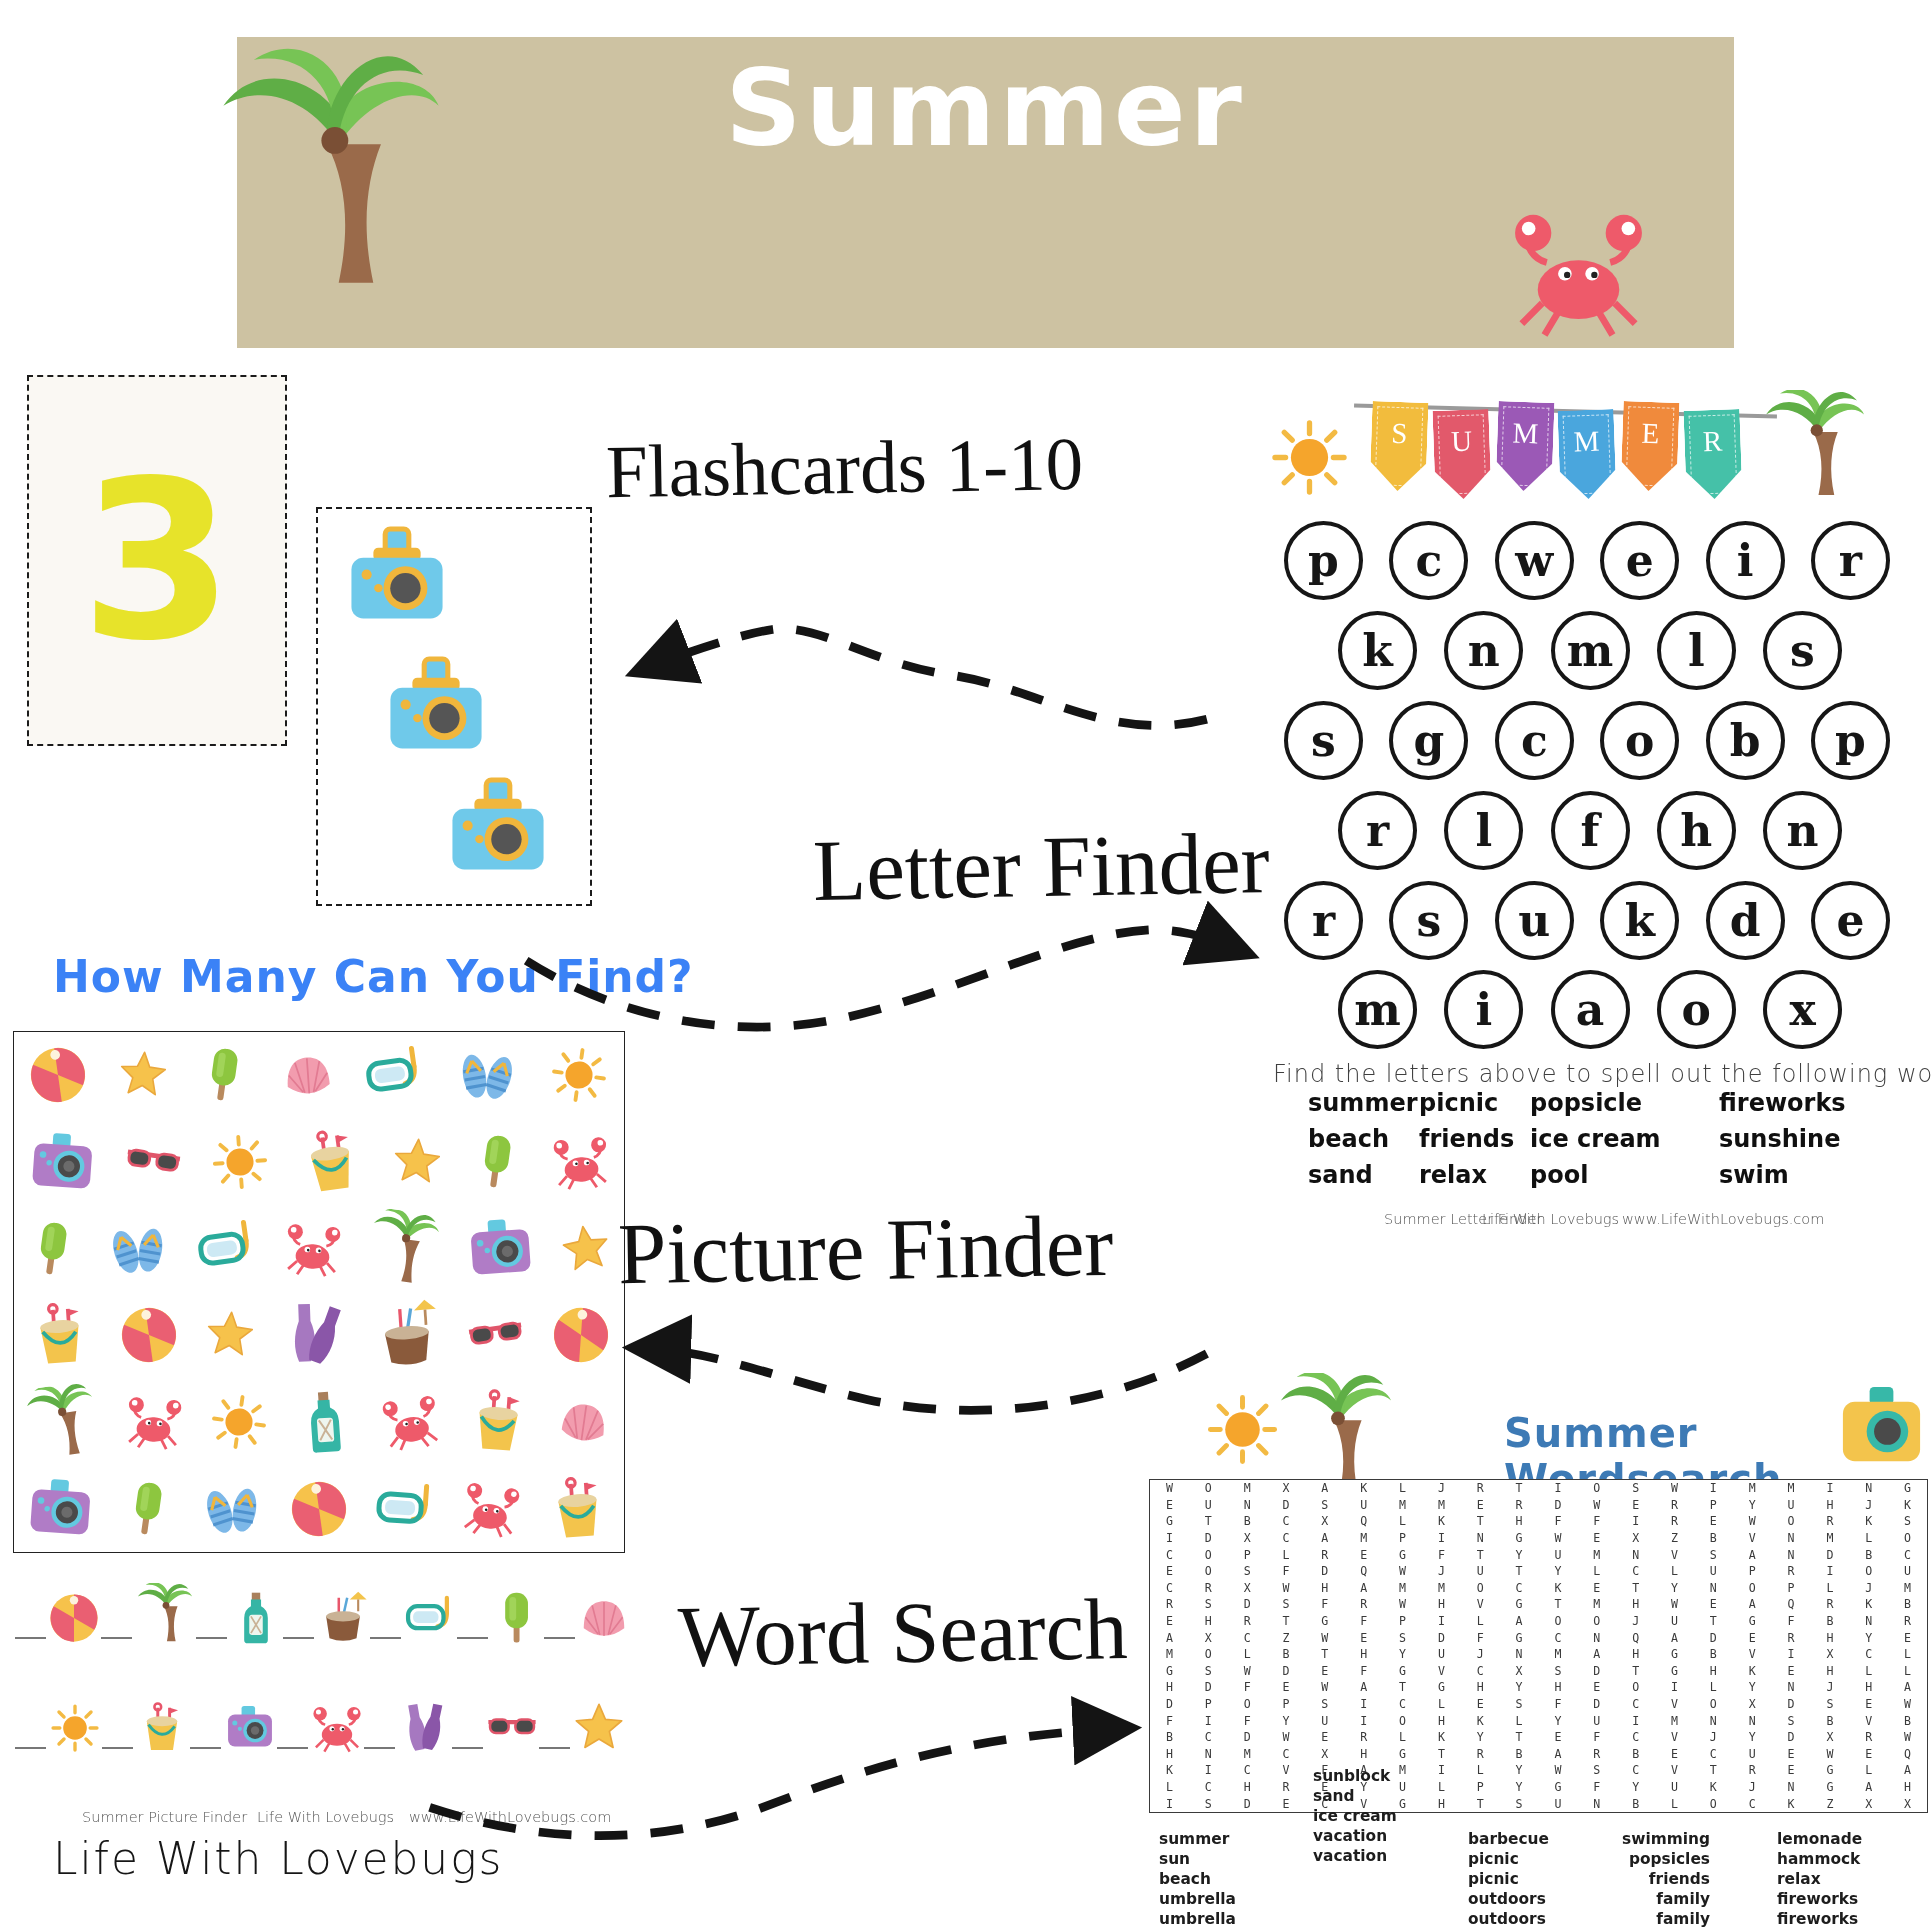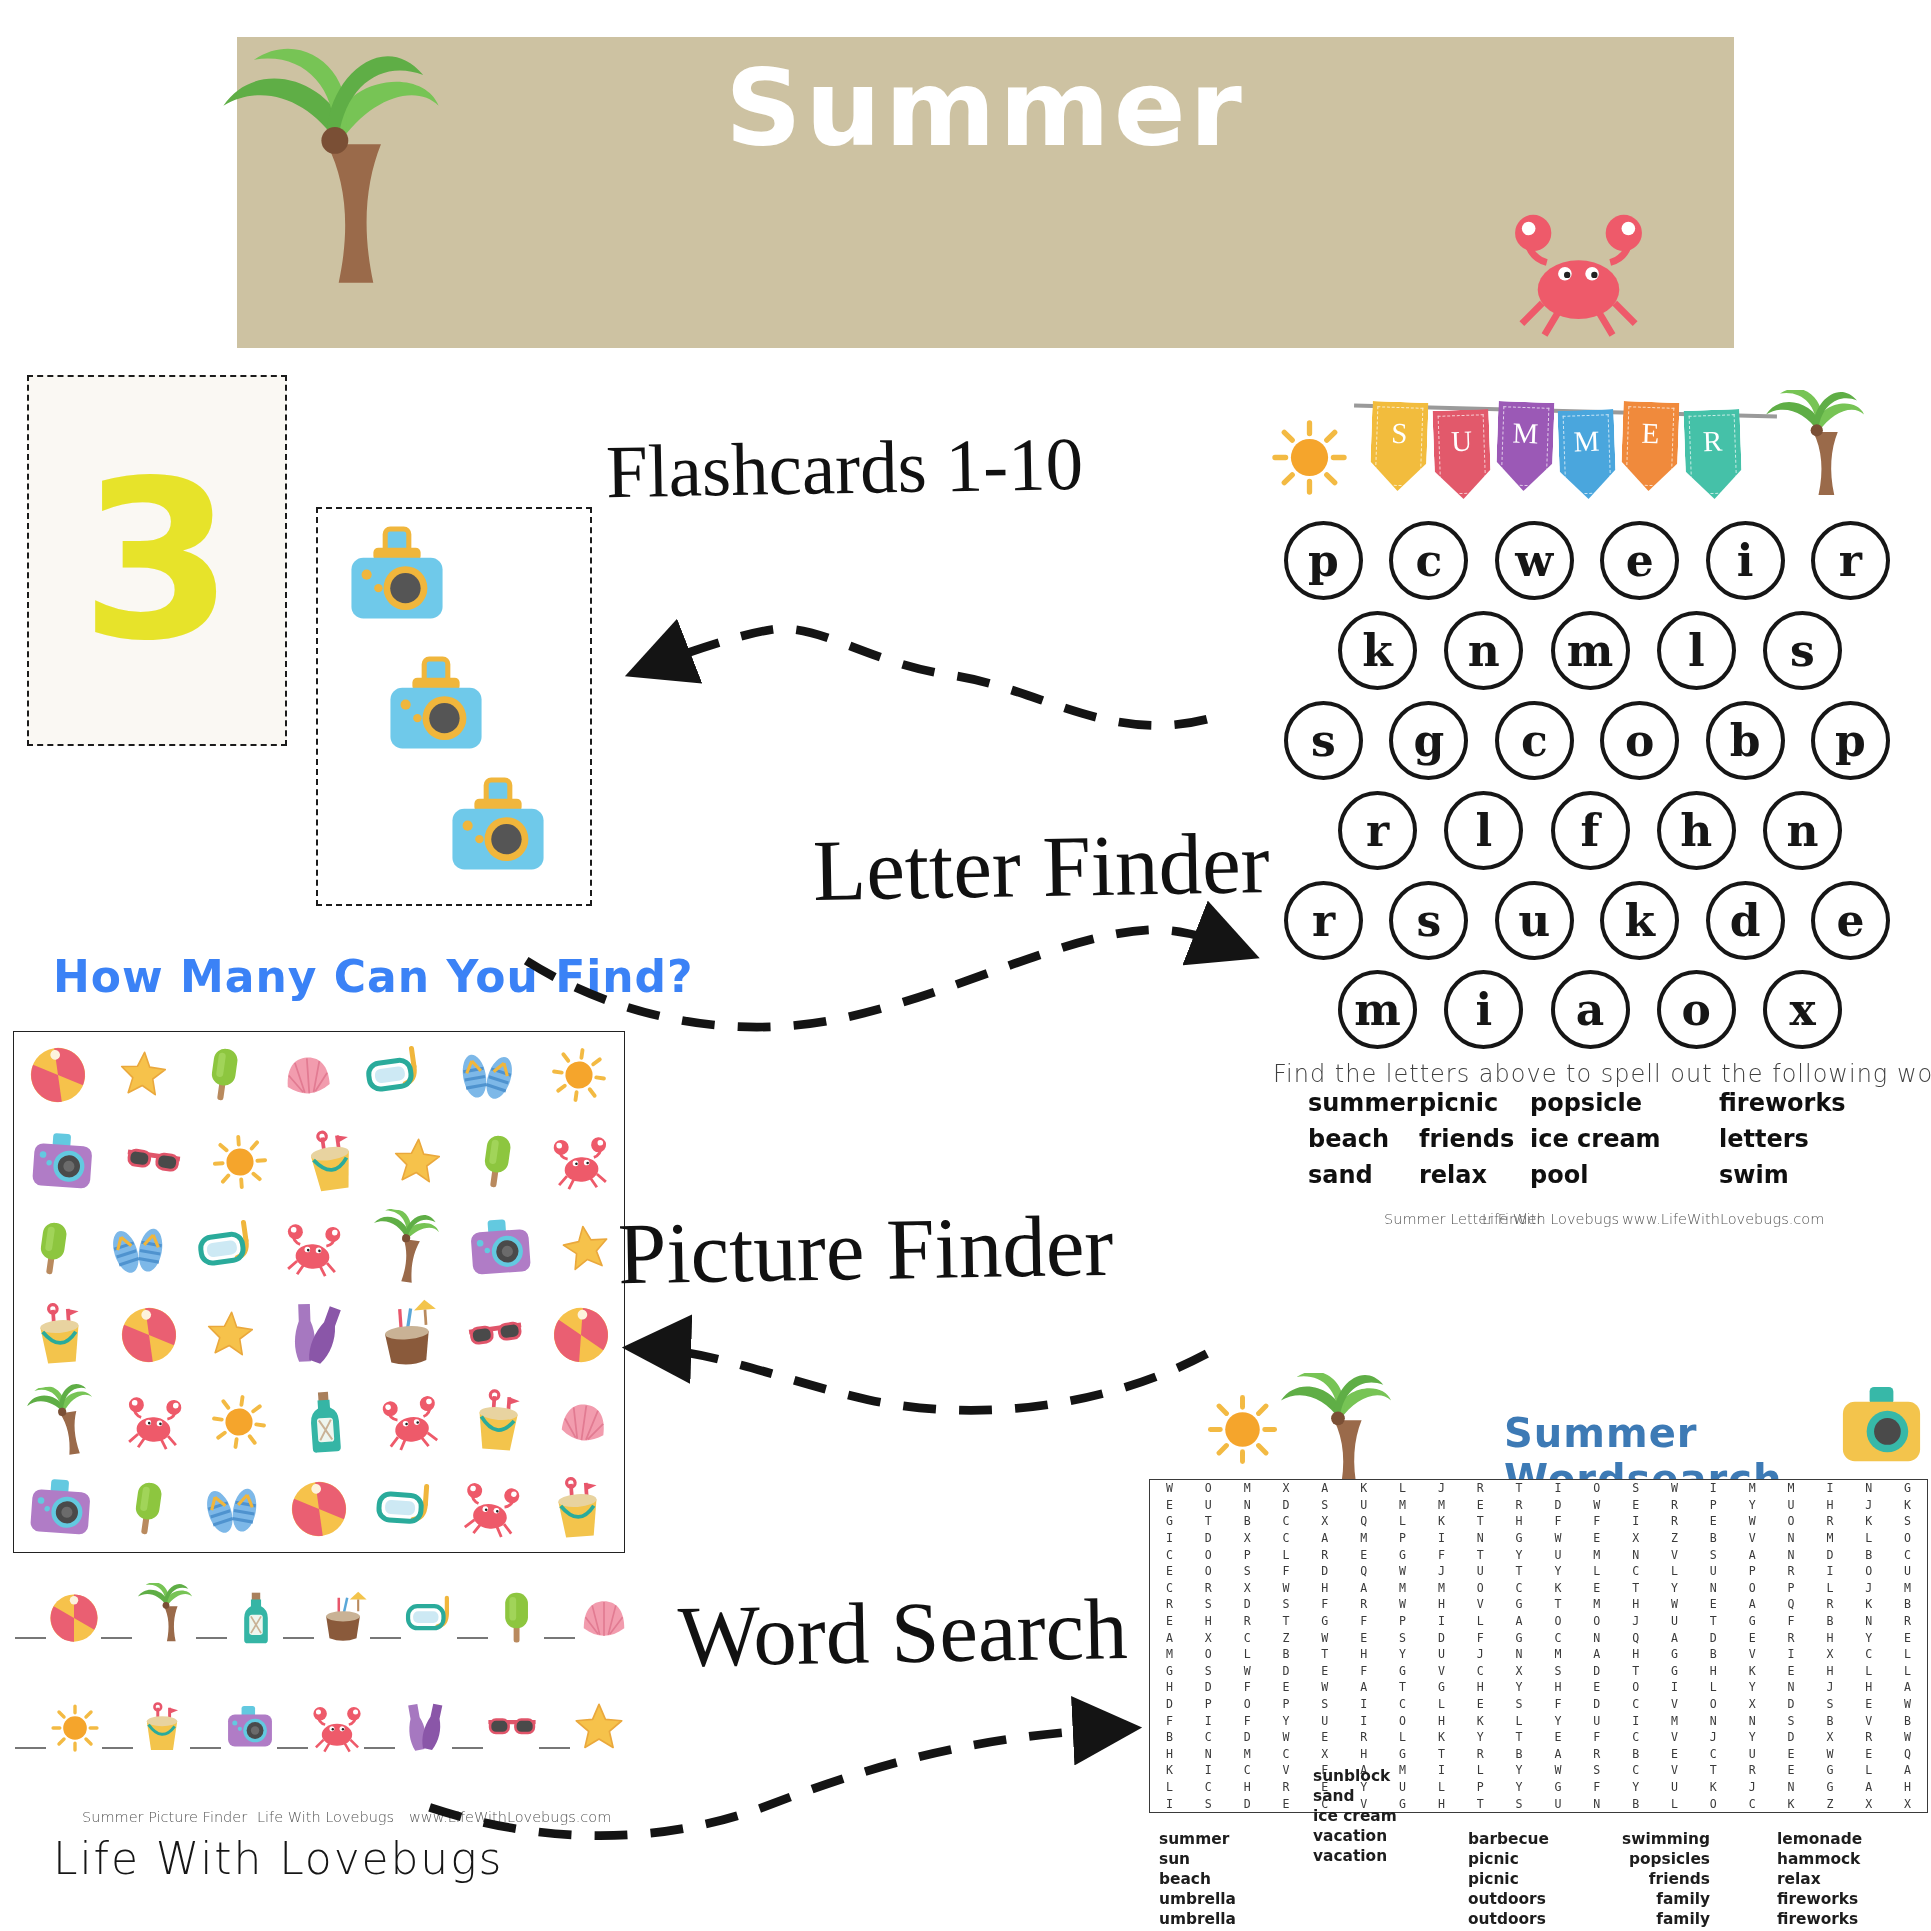--- a/index.html
+++ b/index.html
@@ -291,21 +291,21 @@
         <div>friends</div>
         <div>relax</div>
       </div>
       <div class="lfcol" style="left: 1530px; top: 1085px;">
         <div>popsicle</div>
         <div>ice cream</div>
         <div>pool</div>
       </div>
       <div class="lfcol" style="left: 1719px; top: 1085px;">
         <div>fireworks</div>
-        <div>letters</div>
+        <div>sunshine</div>
         <div>swim</div>
       </div>
     </div>
   <div id="lf-footer">
       <div class="ftr" style="left: 1384px; top: 1211px;">Summer Letter Finder</div>
       <div class="ftr" style="left: 1482px; top: 1211px;">Life With Lovebugs</div>
       <div class="ftr" style="left: 1622px; top: 1211px;">www.LifeWithLovebugs.com</div>
     </div>
 
   <div id="pf-title">How Many Can You Find?</div>

